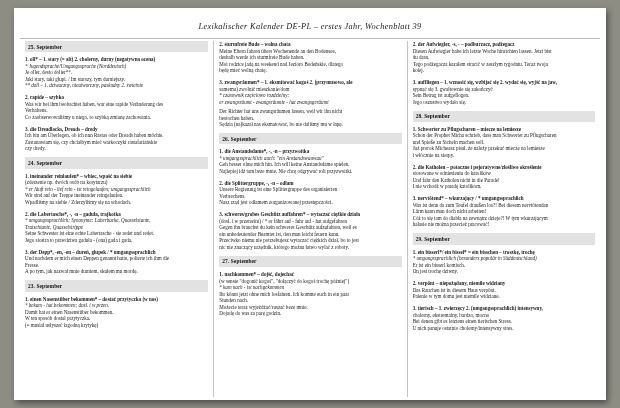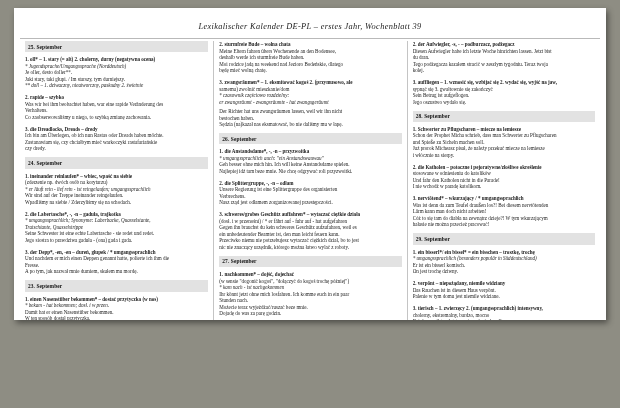--- a/index.html
+++ b/index.html
@@ -11,21 +11,21 @@
     height: 408px;
     background: #8e8d83;
     font-family: "Liberation Serif", serif;
     overflow: hidden;
   }
   #page {
     position: absolute;
     left: 14px;
     top: 8px;
     width: 592px;
-    height: 312px;
+    height: 392px;
     background: #ffffff;
     box-shadow: 2px 3px 6px rgba(0,0,0,0.45);
     box-sizing: border-box;
     padding: 6px 6px 4px 6px;
     overflow: hidden;
   }
   #doc-title {
     text-align: center;
     font-style: italic;
     font-size: 8.3px;

